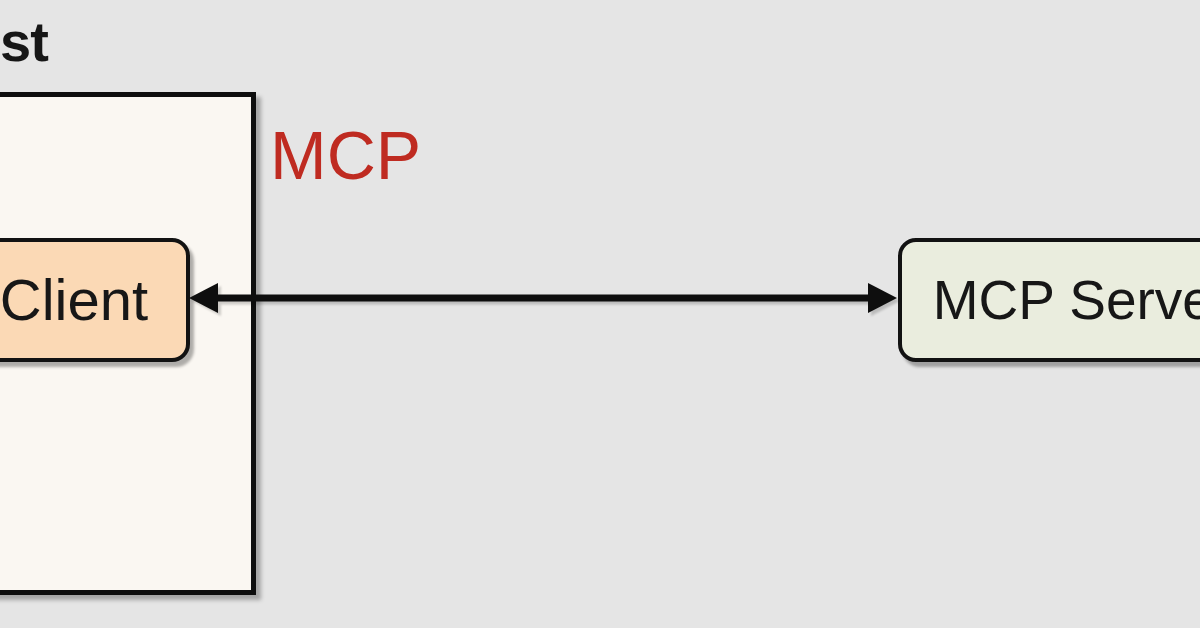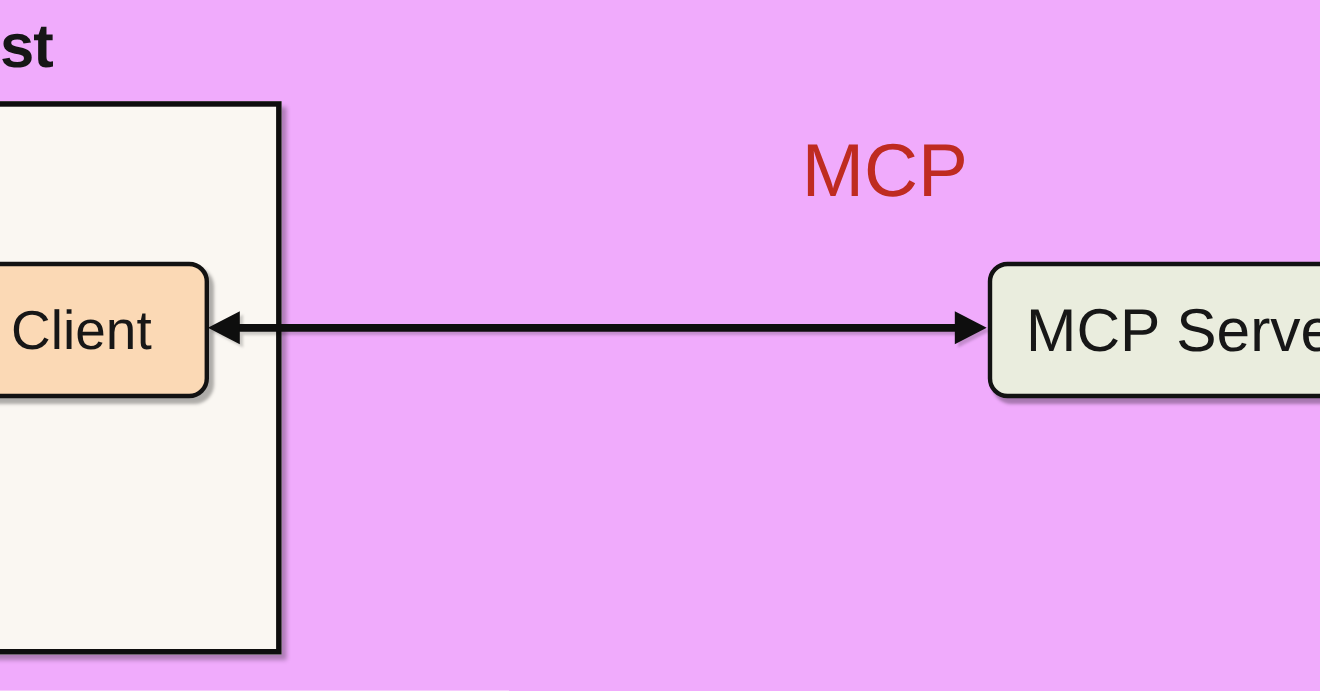--- a/index.html
+++ b/index.html
@@ -5,21 +5,21 @@
   * { margin: 0; padding: 0; box-sizing: border-box; }
   html, body {
     width: 1200px; height: 628px;
     background: #ffffff;
     overflow: hidden;
     font-family: "Liberation Sans", sans-serif;
   }
   .canvas {
     position: relative;
     width: 1200px; height: 628px;
-    background: #f0abfc;
+    background: #e5e5e5;
     overflow: hidden;
   }
   
   .host-box {
     position: absolute;
     left: -60px; top: 92px;
     width: 316px; height: 503px;
     background: #faf7f2;
     border: 5px solid #0e0e0e;
     box-shadow: 5px 5px 4px rgba(0,0,0,0.28);
@@ -42,21 +42,21 @@
     left: -42px; top: 238px;
     width: 232px; height: 124px;
     background: #fbd9b5;
     border: 4px solid #121212;
     border-radius: 18px;
     box-shadow: 4px 5px 3px rgba(0,0,0,0.30);
     display: flex; align-items: center; justify-content: center;
     z-index: 3;
   }
   .client-box .box-label {
-    font-size: 50px;
+    font-size: 58px;
     color: #171717;
     line-height: 1;
     white-space: nowrap;
   }
   
   .server-box {
     position: absolute;
     left: 898px; top: 238px;
     width: 368px; height: 124px;
     background: #eaedde;
@@ -79,21 +79,21 @@
     width: 1200px; height: 628px;
     z-index: 4;
     pointer-events: none;
     filter: drop-shadow(3px 3px 1px rgba(0,0,0,0.18));
   }
   
   .protocol-label {
     position: absolute;
     left: 270px; top: 112px;
     width: 610px;
-    text-align: right;
+    text-align: left;
     color: #bf2b21;
     font-size: 68px;
     line-height: 86px;
     z-index: 5;
     white-space: nowrap;
   }
 </style>
 </head>
 <body>
 

